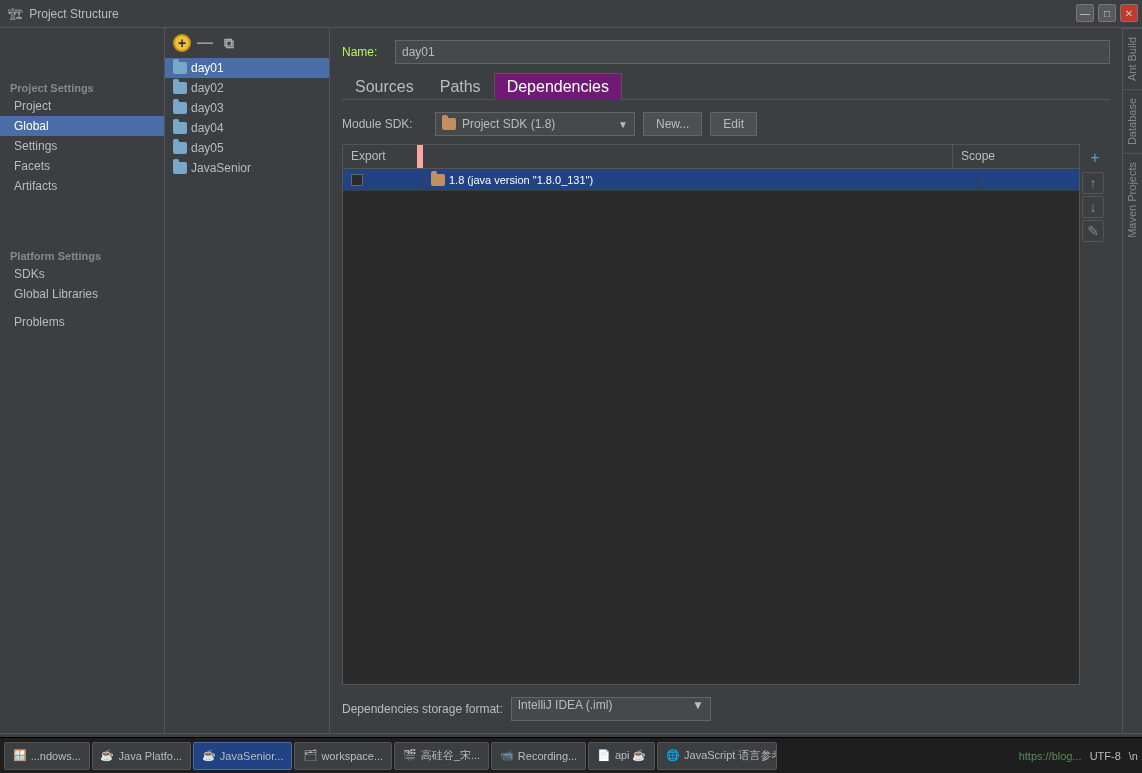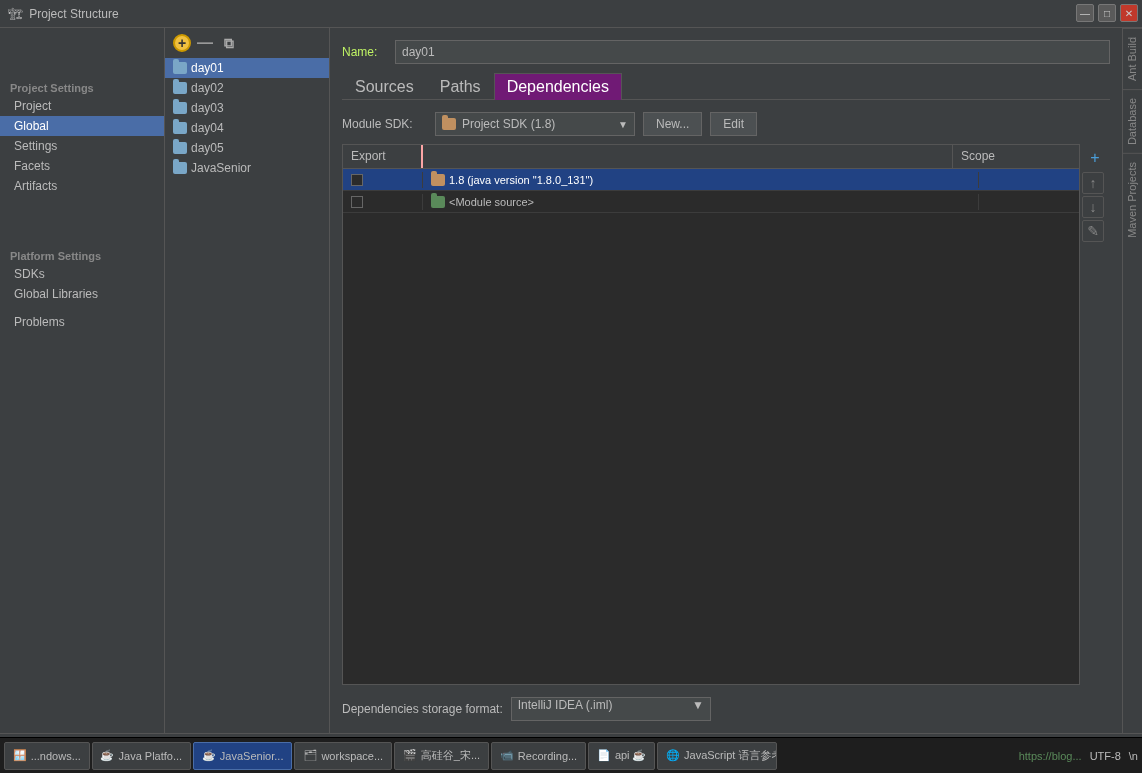--- a/index.html
+++ b/index.html
@@ -229,21 +229,21 @@
       display: flex;
       background: #3c3f41;
       border-bottom: 1px solid #555;
       height: 24px;
     }
     .deps-col-export {
       width: 80px;
       padding: 4px 8px;
       color: #bbbbbb;
       font-size: 12px;
-      border-right: 2px solid #fca5a5;
+      border-right: 6px solid #fca5a5;
       flex-shrink: 0;
     }
     .deps-col-name {
       flex: 1;
       padding: 4px 8px;
       color: #bbbbbb;
       font-size: 12px;
       border-right: 1px solid #555;
     }
     .deps-col-scope {
@@ -600,32 +600,20 @@
             </div>
             <div class="deps-cell-name selected-text">
               <span class="sdk-folder-icon"></span>
               <span>1.8 (java version "1.8.0_131")</span>
             </div>
             <div class="deps-cell-scope">
               <span></span>
             </div>
           </div>
 
-          <div class="deps-row">
-            <div class="deps-cell-export">
-              <span class="checkbox-mock"></span>
-            </div>
-            <div class="deps-cell-name">
-              <span class="module-src-icon"></span>
-              <span>&lt;Module source&gt;</span>
-            </div>
-            <div class="deps-cell-scope">
-              <span></span>
-            </div>
-          </div>
         </div>
       </div>
 
       <div class="side-actions">
         <button class="deps-add-btn">+</button>
         <button class="side-action-btn">↑</button>
         <button class="side-action-btn">↓</button>
         <button class="side-action-btn">✎</button>
       </div>
     </div>

